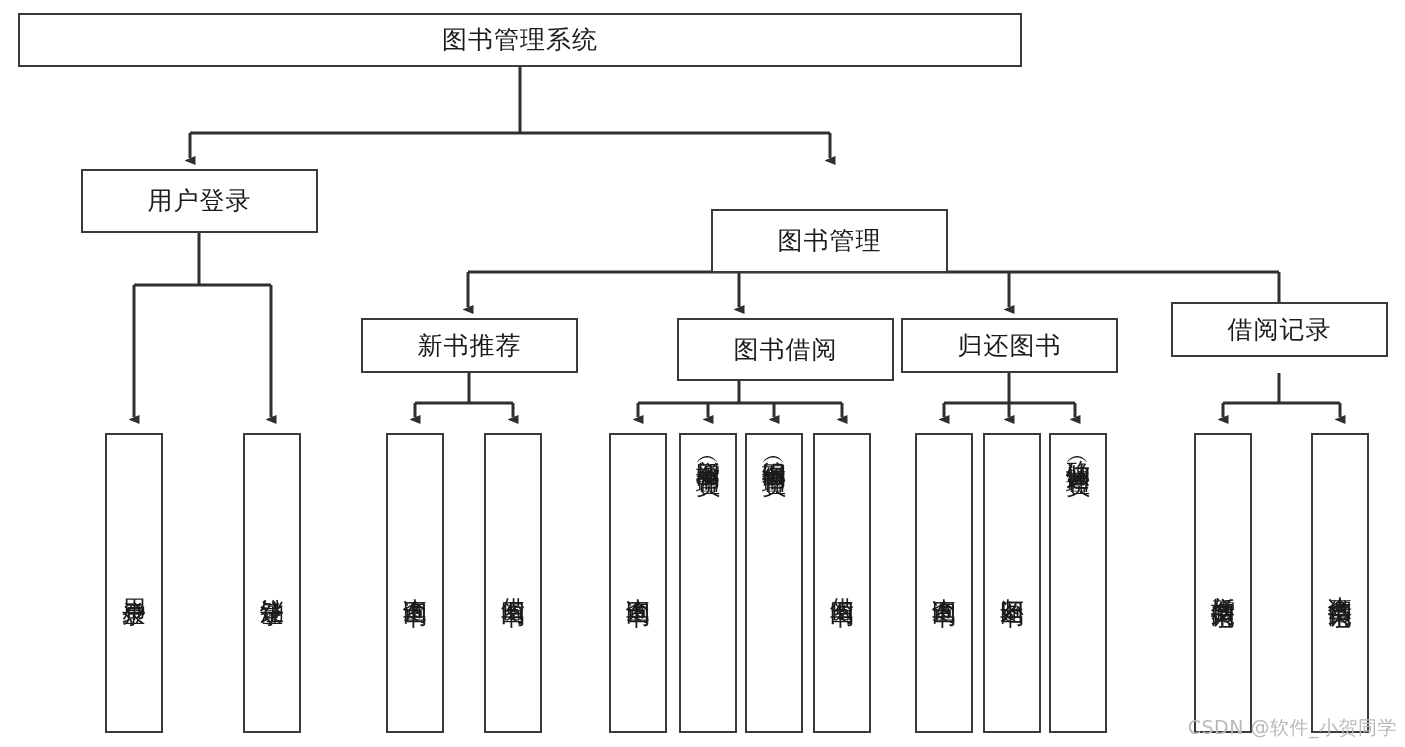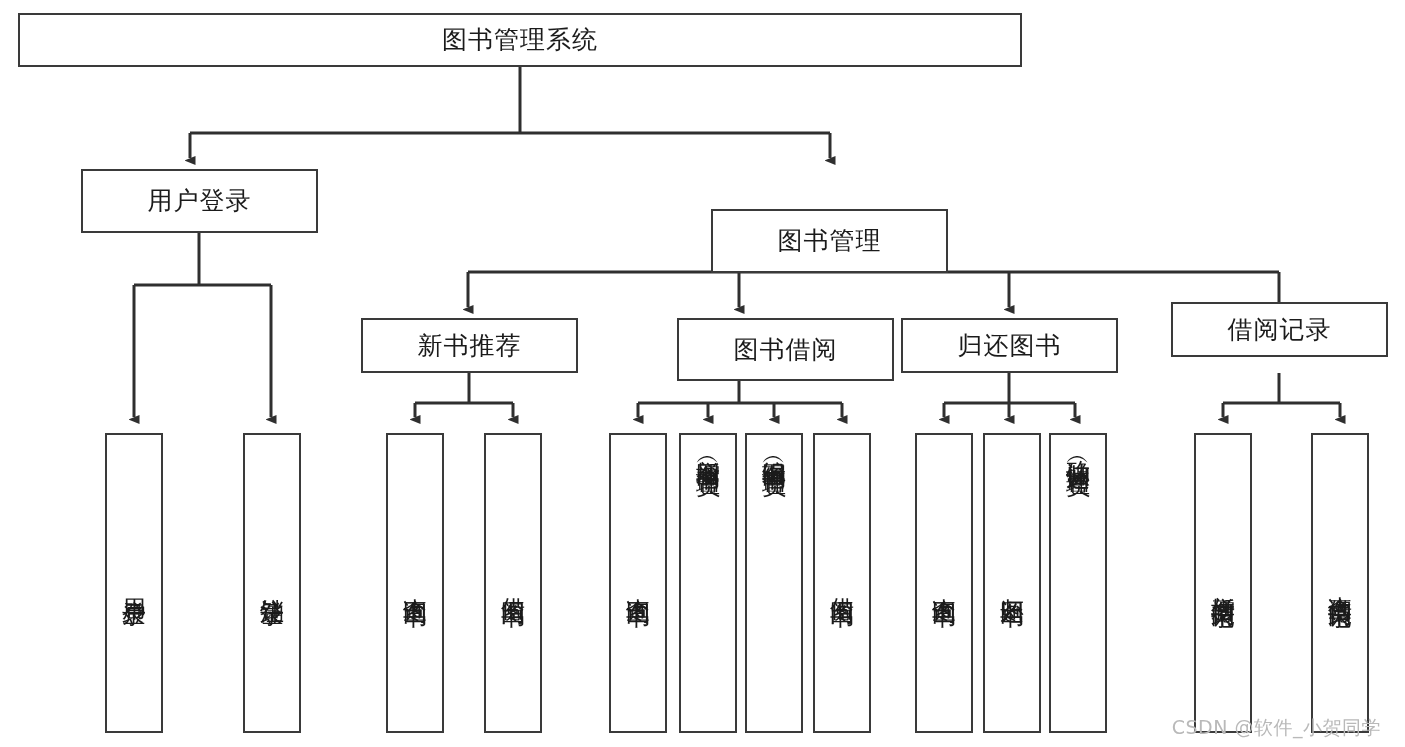--- a/index.html
+++ b/index.html
@@ -63,21 +63,21 @@
     display: block;
   }
   
   .node.vert.mid {
     align-items: center;
     padding-top: 0;
   }
   
   #watermark {
     position: absolute;
-    right: 24px;
+    right: 8px;
     bottom: 6px;
     font-size: 19px;
     color: #b9b9b9;
     white-space: nowrap;
     letter-spacing: 0.5px;
   }
 </style>
 </head>
 <body>
 

